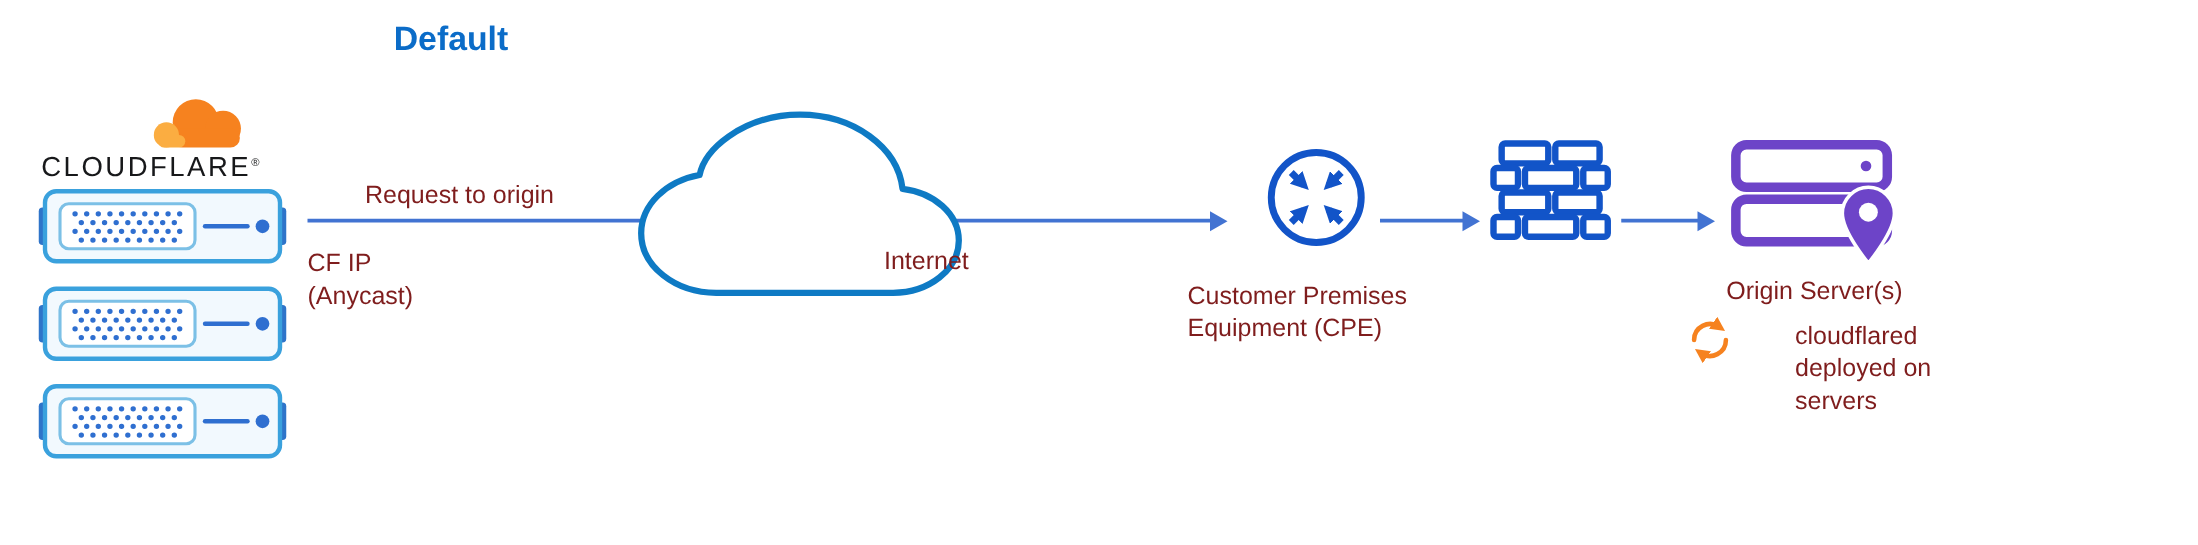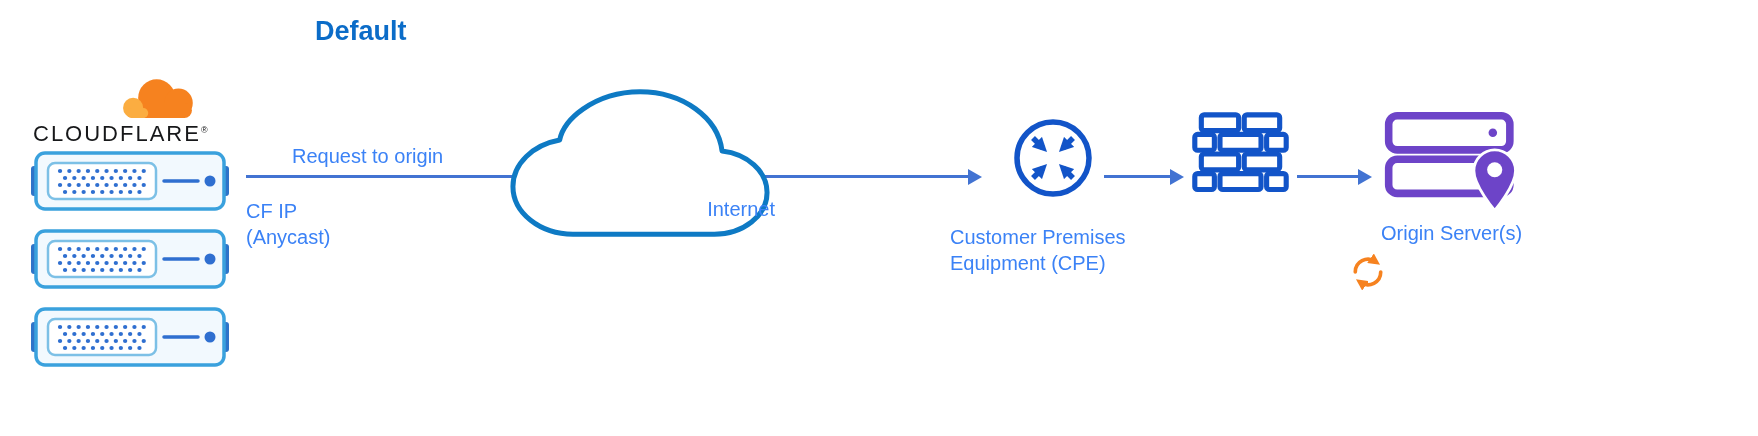--- a/index.html
+++ b/index.html
@@ -10,21 +10,21 @@
     overflow: hidden;
   }
   .abs { position: absolute; }
   svg { overflow: visible; display: block; }
 
   .title { left: 283px; top: 16px; font-size: 27px; font-weight: 600; color: #0b6cc8; margin-left: 32px; }
 
   .brand { left: 33px; top: 121px; font-size: 22px; font-weight: 400; color: #17181a; letter-spacing: 2px; white-space: nowrap; }
   .reg { font-size: 9px; vertical-align: super; letter-spacing: 0; }
 
-  .label { color: #3b82f6; font-size: 20px; line-height: 26px; }
+  .label { color: #7f1d1d; font-size: 20px; line-height: 26px; }
   .pre { white-space: pre-line; }
   .center { text-align: right; }
 
   .hline { position: absolute; height: 3px; background: #4273d2; z-index: 1; }
   .head { position: absolute; width: 0; height: 0; z-index: 2;
           border-top: 8px solid transparent; border-bottom: 8px solid transparent;
           border-left: 14px solid #4273d2; }
 
   .cloud-wrap { left: 505px; top: 84px; width: 270px; height: 158px; z-index: 3; }
   .internet-label { left: 505px; top: 196px; width: 270px; z-index: 4; }
@@ -148,14 +148,17 @@
     <defs>
       <marker id="oah" viewBox="0 0 10 10" refX="5" refY="5" markerWidth="3.2" markerHeight="3.2" orient="auto">
         <path d="M0 0 L10 5 L0 10 z" fill="#f6821f"></path>
       </marker>
     </defs>
     <g stroke="#f6821f" stroke-width="4" fill="none" stroke-linecap="round" marker-end="url(#oah)">
       <path d="M 8 22 A 14 14 0 0 1 30 10.5"></path>
       <path d="M 36 22 A 14 14 0 0 1 14 33.5"></path>
     </g>
   </svg>
+  <div class="abs label pre" style="left:1436px; top:256px;">cloudflared
+deployed on
+servers</div>
 
 </div>
 
 </body></html>

